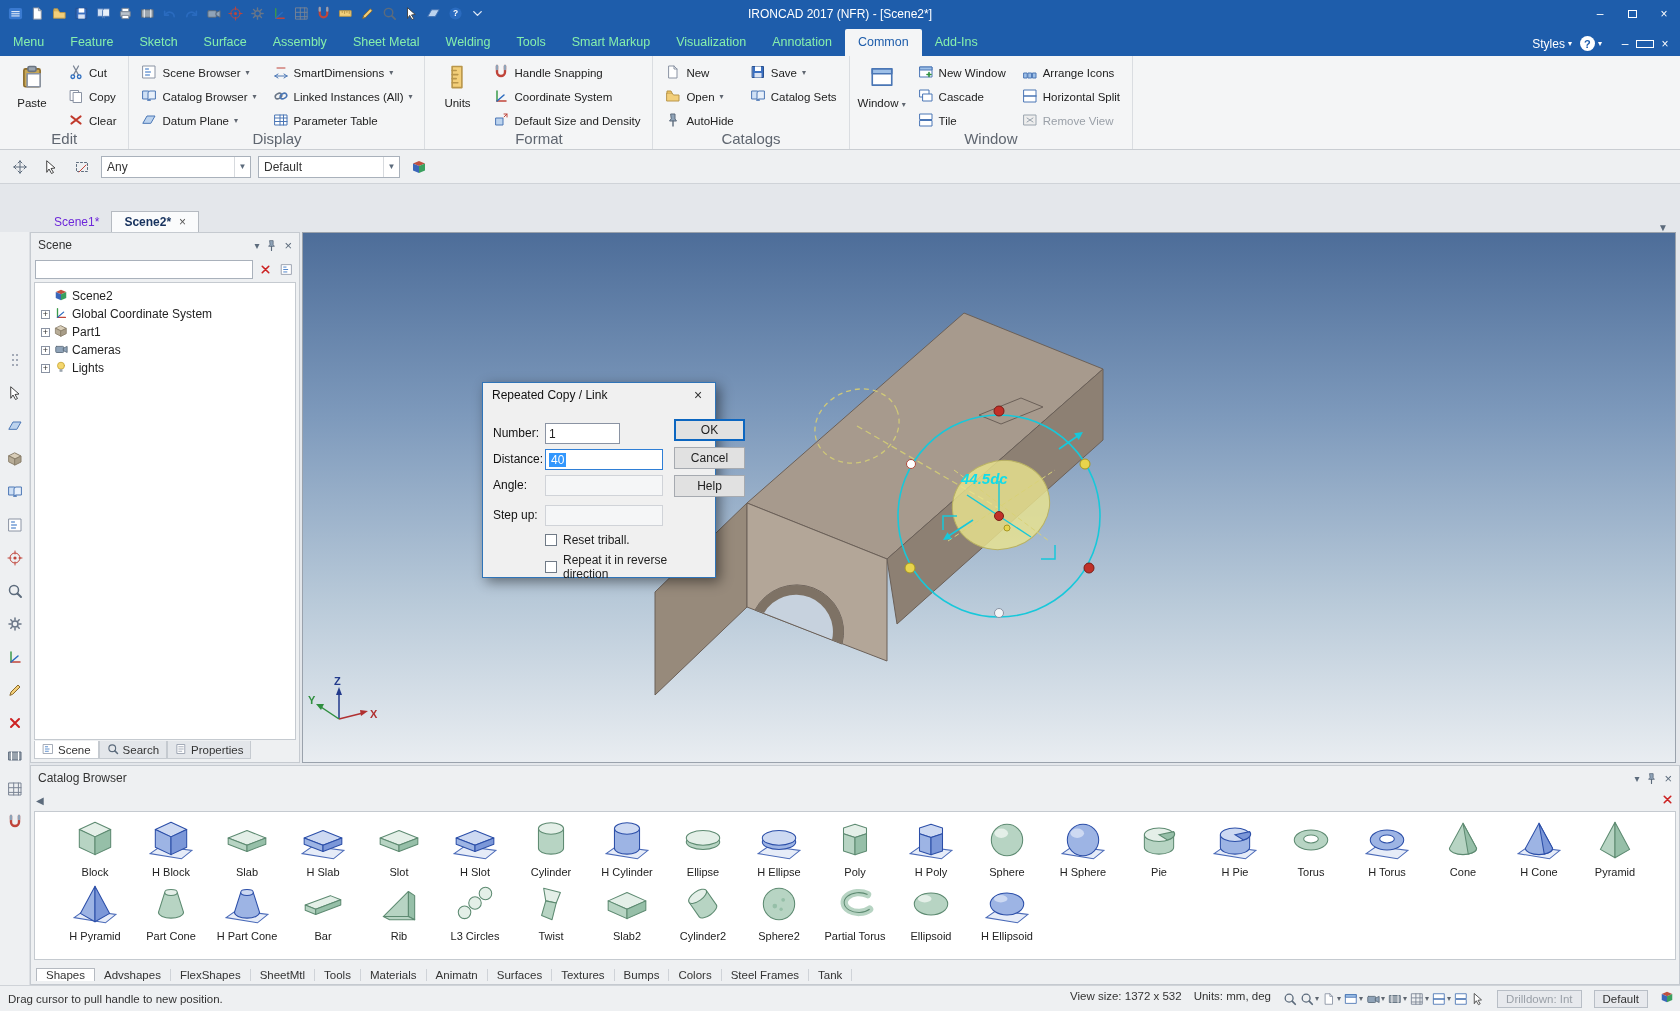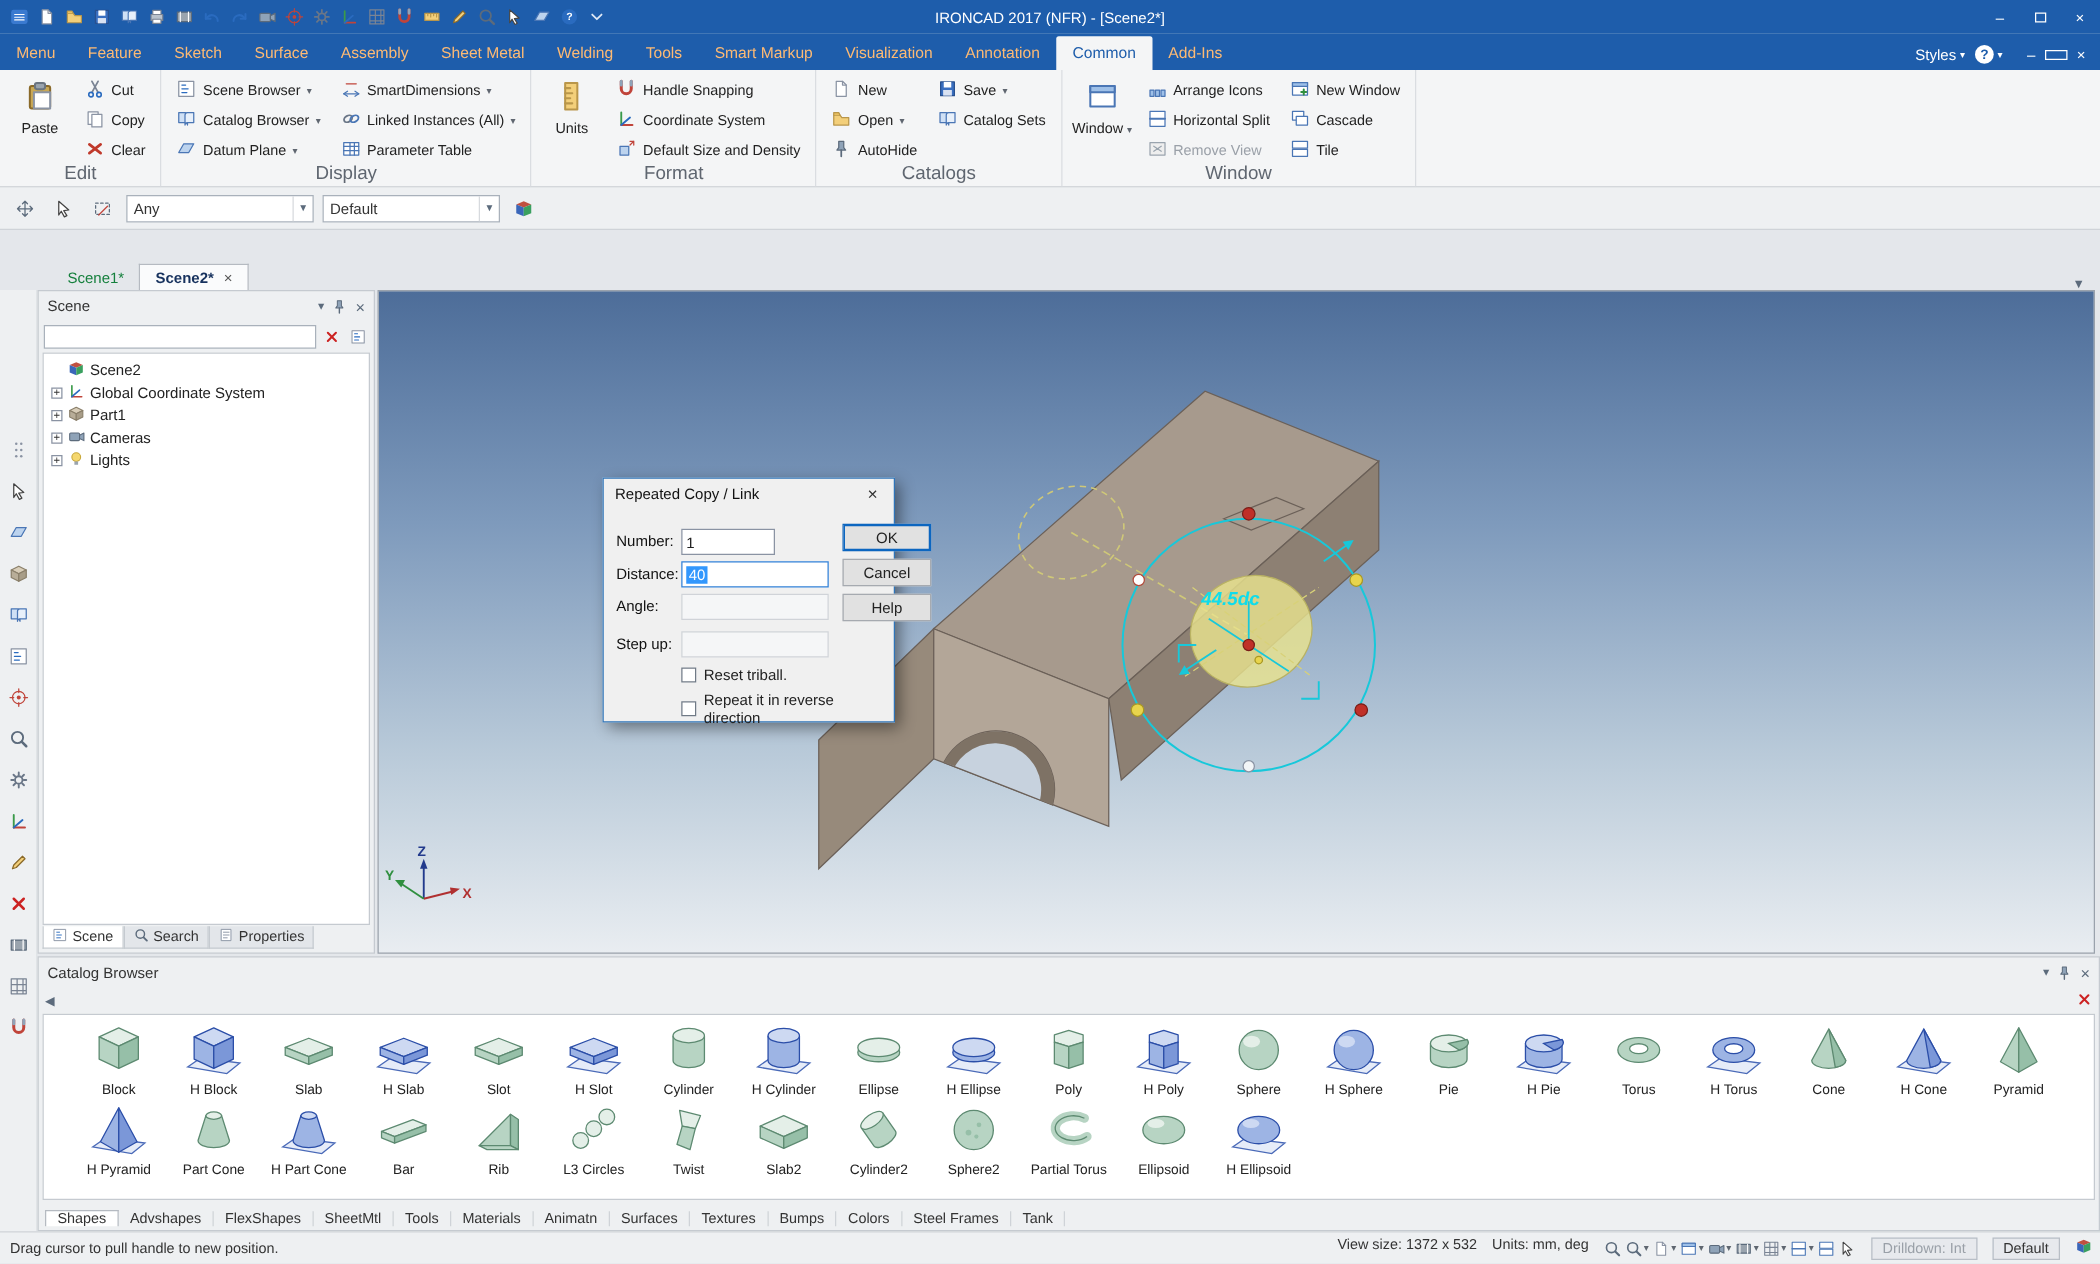--- a/index.html
+++ b/index.html
@@ -10,21 +10,21 @@
 
 .titlebar{position:absolute;left:0;top:0;width:100%;height:27px;background:#1e5dab;display:flex;align-items:center;color:#fff;z-index:5}
 .qat{display:flex;align-items:center;gap:1px;padding-left:5px}
 .qat-btn{width:21px;height:21px;display:flex;align-items:center;justify-content:center;border-radius:2px}
 .titletext{position:absolute;left:50%;transform:translateX(-50%);font-size:12px;white-space:nowrap}
 .win-controls{position:absolute;right:0;top:0;display:flex;height:27px}
 .win-btn{width:32px;height:27px;display:flex;align-items:center;justify-content:center;font-size:12px;color:#fff}
 .maxbox{display:inline-block;width:9px;height:8px;border:1px solid currentColor}
 
 .tabsrow{position:absolute;left:0;top:27px;width:100%;height:29px;background:#1e5dab;display:flex;align-items:flex-end;z-index:4}
-.mtab{padding:6px 13px 7px;color:#fdba74;font-size:12.5px;white-space:nowrap}
+.mtab{padding:6px 13px 7px;color:#86efac;font-size:12.5px;white-space:nowrap}
 .mtab.active{background:#f4f5f6;color:#1e5dab;border-radius:2px 2px 0 0}
 .tabs-right{margin-left:auto;display:flex;align-items:center;color:#fff;gap:8px;padding:0 6px 5px 0}
 .tr-item{display:flex;align-items:center;gap:3px}
 .helpdot{width:15px;height:15px;border-radius:50%;background:#fff;color:#1e5dab;font-weight:bold;font-size:11px;display:flex;align-items:center;justify-content:center}
 .ddw{font-size:8px}
 .mdi{display:flex;gap:2px;margin-left:6px}
 .mdi span{width:18px;text-align:center}
 
 .ribbon{position:absolute;left:0;top:56px;width:100%;height:94px;background:#f4f5f6;border-bottom:1px solid #c9cdd2;display:flex;z-index:3}
 .rgroup{position:relative;height:100%;padding:3px 7px 16px 7px;border-right:1px solid #dadde1;display:flex;gap:6px}
@@ -36,21 +36,21 @@
 .rb-item.disabled{color:#9aa0a8}
 .dd{font-size:8px;color:#5f6670}
 
 .toolbar2{position:absolute;left:0;top:150px;width:100%;height:34px;background:#eef0f2;border-bottom:1px solid #cfd3d8;display:flex;align-items:center;gap:7px;padding-left:8px;z-index:3}
 .tb-icon{width:24px;height:24px;display:flex;align-items:center;justify-content:center}
 .combo{height:22px;background:#fff;border:1px solid #a9b1bb;display:flex;align-items:center;padding-left:5px}
 .combo .cv{flex:1;color:#333}
 .combo .ca{width:16px;height:100%;display:flex;align-items:center;justify-content:center;border-left:1px solid #d7dade;color:#5c6b7c;font-size:8px}
 
 .doctabs{position:absolute;left:0;top:210px;width:100%;height:23px;display:flex;align-items:flex-end;padding-left:42px}
-.dtab{padding:3px 12px 4px;font-size:12px;color:#15803d;display:flex;align-items:center;gap:8px}
+.dtab{padding:3px 12px 4px;font-size:12px;color:#6d28d9;display:flex;align-items:center;gap:8px}
 .dtab.active{background:#fafbfc;border:1px solid #b5bac1;border-bottom:none;color:#17325e;font-weight:bold}
 .dtab .x{color:#555;font-weight:normal}
 .tabchev{margin-left:auto;margin-right:12px;color:#5c6b7c;font-size:10px}
 
 .lstrip{position:absolute;left:0;top:232px;width:30px;height:753px;background:#eef0f2;border-right:1px solid #dcdfe3;display:flex;flex-direction:column;align-items:center;gap:13px;padding-top:118px}
 .ls-icon{width:20px;height:20px;display:flex;align-items:center;justify-content:center}
 
 .panel{position:absolute;left:30px;top:232px;width:270px;height:531px;background:#eef0f2;border:1px solid #c5cad0;display:flex;flex-direction:column;z-index:2}
 .p-head{height:24px;display:flex;align-items:center;padding:0 7px;gap:6px}
 .p-head .pt{flex:1;font-size:12px;color:#333}
@@ -458,63 +458,63 @@
         <div class="rb-big">
           <span><svg width="26" height="26" viewBox="0 0 16 16" stroke-linecap="round" stroke-linejoin="round" fill="none">
               <rect x="2" y="3" width="12" height="10" fill="#fff" stroke="#4a76b5"></rect>
               <rect x="2" y="3" width="12" height="3" fill="#9ec0e8" stroke="#4a76b5"></rect>
             </svg></span>
           <span class="lbl">Window <span class="dd">▾</span></span>
         </div>
         <div class="rb-col">
           <div class="rb-item">
             <span><svg width="16" height="16" viewBox="0 0 16 16" stroke-linecap="round" stroke-linejoin="round" fill="none">
+                <rect x="2" y="3" width="12" height="10" fill="#fff" stroke="#4a76b5"></rect>
+                <rect x="2" y="3" width="12" height="3" fill="#9ec0e8" stroke="#4a76b5"></rect>
+                <path d="M11 8.5v4M9 10.5h4" stroke="#2f8f3f" stroke-width="1.6"></path>
+              </svg></span>
+            <span>New Window</span>
+          </div>
+          <div class="rb-item">
+            <span><svg width="16" height="16" viewBox="0 0 16 16" stroke-linecap="round" stroke-linejoin="round" fill="none">
+                <rect x="2" y="2" width="9" height="7" fill="#fff" stroke="#4a76b5"></rect>
+                <rect x="5" y="6" width="9" height="7" fill="#fff" stroke="#4a76b5"></rect>
+              </svg></span>
+            <span>Cascade</span>
+          </div>
+          <div class="rb-item">
+            <span><svg width="16" height="16" viewBox="0 0 16 16" stroke-linecap="round" stroke-linejoin="round" fill="none">
+                <rect x="2" y="2" width="12" height="5.5" fill="#fff" stroke="#4a76b5"></rect>
+                <rect x="2" y="8.5" width="12" height="5.5" fill="#fff" stroke="#4a76b5"></rect>
+              </svg></span>
+            <span>Tile</span>
+          </div>
+        </div>
+        <div class="rb-col">
+          <div class="rb-item">
+            <span><svg width="16" height="16" viewBox="0 0 16 16" stroke-linecap="round" stroke-linejoin="round" fill="none">
                 <rect x="2" y="9" width="3.2" height="5" fill="#9ec0e8" stroke="#4a76b5"></rect>
                 <rect x="6.4" y="9" width="3.2" height="5" fill="#9ec0e8" stroke="#4a76b5"></rect>
                 <rect x="10.8" y="9" width="3.2" height="5" fill="#9ec0e8" stroke="#4a76b5"></rect>
               </svg></span>
             <span>Arrange Icons</span>
           </div>
           <div class="rb-item">
             <span><svg width="16" height="16" viewBox="0 0 16 16" stroke-linecap="round" stroke-linejoin="round" fill="none">
                 <rect x="2" y="2" width="12" height="12" fill="#fff" stroke="#4a76b5"></rect>
                 <path d="M2 8h12" stroke="#4a76b5" stroke-width="1.5"></path>
               </svg></span>
             <span>Horizontal Split</span>
           </div>
           <div class="rb-item disabled">
             <span><svg width="16" height="16" viewBox="0 0 16 16" stroke-linecap="round" stroke-linejoin="round" fill="none">
                 <rect x="2" y="3" width="12" height="10" fill="#eee" stroke="#9aa4ae"></rect>
                 <path d="M5 6l6 4M11 6l-6 4" stroke="#9aa4ae"></path>
               </svg></span>
             <span>Remove View</span>
-          </div>
-        </div>
-        <div class="rb-col">
-          <div class="rb-item">
-            <span><svg width="16" height="16" viewBox="0 0 16 16" stroke-linecap="round" stroke-linejoin="round" fill="none">
-                <rect x="2" y="3" width="12" height="10" fill="#fff" stroke="#4a76b5"></rect>
-                <rect x="2" y="3" width="12" height="3" fill="#9ec0e8" stroke="#4a76b5"></rect>
-                <path d="M11 8.5v4M9 10.5h4" stroke="#2f8f3f" stroke-width="1.6"></path>
-              </svg></span>
-            <span>New Window</span>
-          </div>
-          <div class="rb-item">
-            <span><svg width="16" height="16" viewBox="0 0 16 16" stroke-linecap="round" stroke-linejoin="round" fill="none">
-                <rect x="2" y="2" width="9" height="7" fill="#fff" stroke="#4a76b5"></rect>
-                <rect x="5" y="6" width="9" height="7" fill="#fff" stroke="#4a76b5"></rect>
-              </svg></span>
-            <span>Cascade</span>
-          </div>
-          <div class="rb-item">
-            <span><svg width="16" height="16" viewBox="0 0 16 16" stroke-linecap="round" stroke-linejoin="round" fill="none">
-                <rect x="2" y="2" width="12" height="5.5" fill="#fff" stroke="#4a76b5"></rect>
-                <rect x="2" y="8.5" width="12" height="5.5" fill="#fff" stroke="#4a76b5"></rect>
-              </svg></span>
-            <span>Tile</span>
           </div>
         </div>
         <div class="rg-label">Window</div>
       </div>
     </div>
 
   <div class="toolbar2">
     <span class="tb-icon" id="tb-pan">
         <svg width="16" height="16" viewBox="0 0 16 16" stroke-linecap="round" stroke-linejoin="round" fill="none">
           <path d="M8 2v12M2 8h12M8 2l-2 2M8 2l2 2M8 14l-2-2M8 14l2-2M2 8l2-2M2 8l2 2M14 8l-2-2M14 8l-2 2" stroke="#5c6b7c" fill="none"></path>

